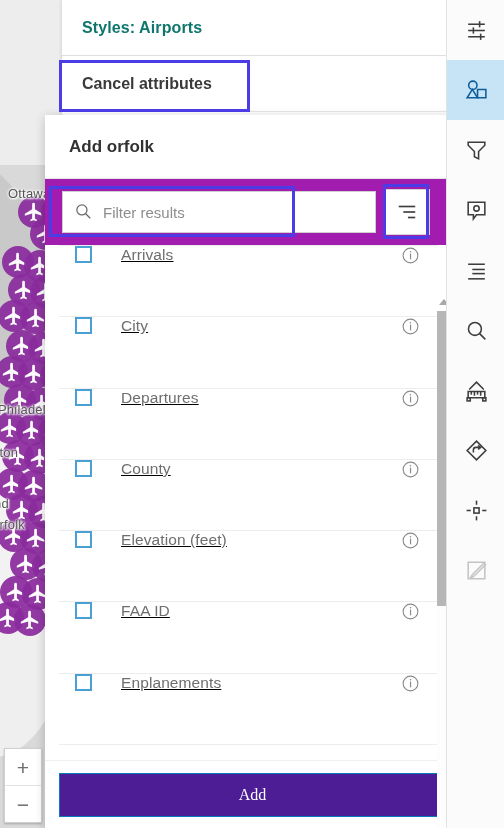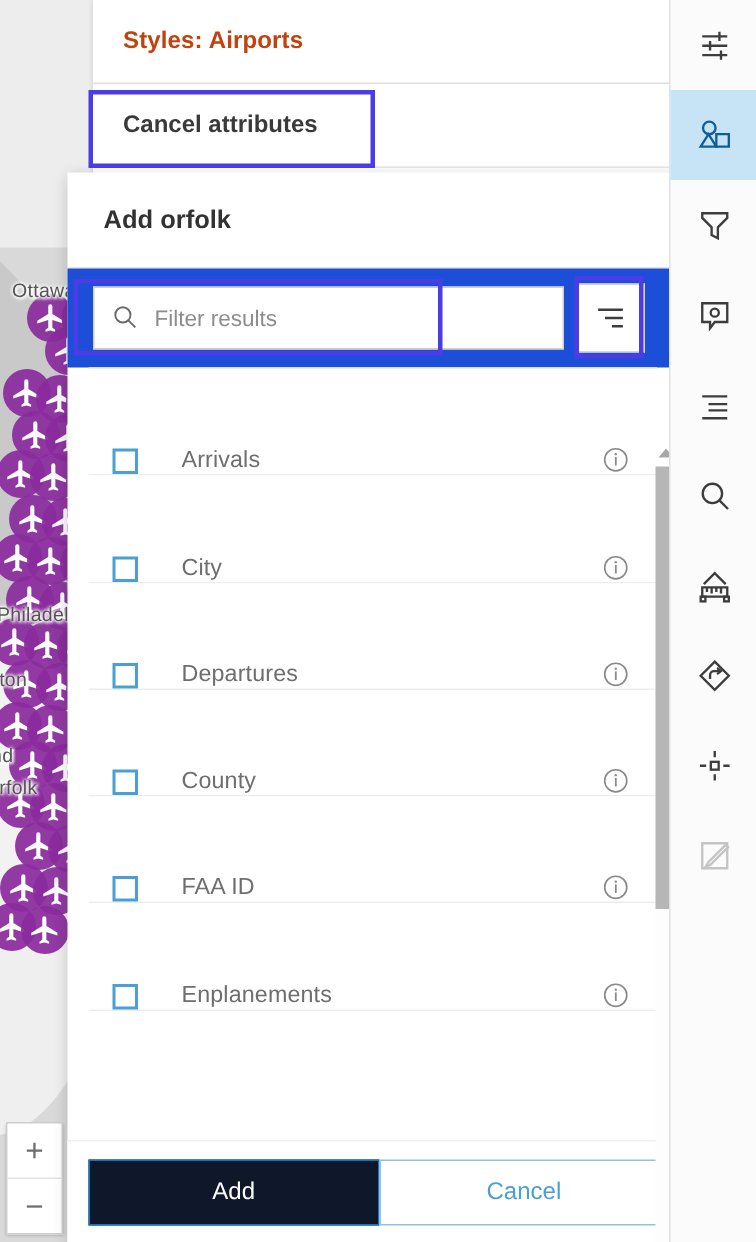--- a/index.html
+++ b/index.html
@@ -66,21 +66,21 @@
     position:absolute;left:62px;top:0;width:442px;height:828px;
     background:#ffffff;
     box-shadow:-1px 0 3px rgba(0,0,0,.10);
     z-index:10;
   }
   #panel-head{
     height:56px;border-bottom:1px solid #e0e0e0;
     display:flex;align-items:center;padding-left:20px;box-sizing:border-box;
   }
   #panel-head .ptitle{
-    font-size:16px;color:#c2410c;font-weight:600;letter-spacing:.1px;
+    font-size:16px;color:#0f766e;font-weight:600;letter-spacing:.1px;
   }
   #attr-row{
     height:56px;border-bottom:1px solid #e8e8e8;
     display:flex;align-items:center;padding-left:20px;box-sizing:border-box;
     position:relative;
   }
   #attr-row .alabel{font-size:16px;color:#3a3a3a;font-weight:600;}
   .hl-box{
     position:absolute;border:3px solid #4b3ce6;box-sizing:border-box;
     pointer-events:none;z-index:60;
@@ -110,21 +110,21 @@
   }
   #dlg-head{
     height:64px;min-height:64px;border-bottom:1px solid #e4e4e4;
     display:flex;align-items:center;padding-left:24px;box-sizing:border-box;
   }
   #dlg-head .dtitle{font-size:17px;color:#323232;font-weight:600;}
 
   #dlg-filterbar{
     height:66px;min-height:66px;display:flex;align-items:center;
     padding:0 8px 0 8px;box-sizing:border-box;position:relative;
-    background:#1d4ed8;
+    background:#a21caf;
     justify-content:flex-end;
   }
   #filter-wrap{
     flex:1;height:42px;margin-left:9px;margin-right:8px;position:relative;
   }
   #filter-input{
     width:100%;height:42px;box-sizing:border-box;
     border:1px solid #cfcfcf;background:#fff;
     padding:0 10px 0 40px;font-size:15px;color:#4a4a4a;
     font-family:"Liberation Sans",sans-serif;outline:none;
@@ -140,23 +140,23 @@
     display:flex;align-items:center;justify-content:center;cursor:pointer;
     box-sizing:border-box;
   }
   #sort-btn svg{width:22px;height:22px;stroke:#3d3d3d;stroke-width:1.8;}
 
   #list-area{
     flex:1;position:relative;overflow:hidden;background:#fff;
     margin:0 22px 0 14px;border-top:1px solid #ececec;
   }
   .field-row{
-    height:71.3px;display:flex;align-items:flex-end;
+    height:71.3px;display:flex;align-items:flex-start;
     border-bottom:1px solid #ededed;box-sizing:border-box;
-    padding:0 18px 0 16px;cursor:pointer;background:#fff;
+    padding:0 18px 0 16px;cursor:pointer;background:#fff;text-decoration:underline;
   }
   .field-row .cbox{
     width:17px;height:17px;border:2px solid #4a9fd4;background:#fff;
     box-sizing:border-box;flex:0 0 auto;cursor:pointer;
   }
   .field-row .flabel{
     flex:1;margin-left:29px;font-size:15.5px;color:#6e6e6e;letter-spacing:.1px;
   }
   .field-row .info{
     width:19px;height:19px;flex:0 0 auto;cursor:pointer;
@@ -188,21 +188,21 @@
   #dlg-footer{
     height:68px;min-height:68px;background:#fff;
     display:flex;align-items:center;padding:0 14px;box-sizing:border-box;
     border-top:1px solid #f0f0f0;
   }
   .btn{
     flex:1;height:44px;display:flex;align-items:center;justify-content:center;
     font-size:16px;cursor:pointer;box-sizing:border-box;
     font-family:"Liberation Sans",sans-serif;
   }
-  #btn-add{background:#0f172a;color:#ffffff;border:1px solid #0b79bf;}
+  #btn-add{background:#4c1d95;color:#ffffff;border:1px solid #0b79bf;font-family:Liberation Serif, serif;}
   #btn-cancel{background:#ffffff;color:#4a9fd4;border:1px solid #8cc4e2;}
 </style>
 </head>
 <body>
 
 <div id="map">
   <div class="topgray"></div>
   <div class="land"></div>
   <div class="water"></div>
   <div class="water2"></div>
@@ -564,20 +564,29 @@
           <span class="cbox"></span>
           <span class="flabel">County</span>
           <span class="info"><svg viewBox="0 0 24 24">
               <circle cx="12" cy="12" r="9.3" fill="none" stroke="#8a8a8a" stroke-width="1.4"></circle>
               <circle cx="12" cy="7.3" r="1" fill="#8a8a8a"></circle>
               <rect x="11.3" y="9.6" width="1.5" height="7.2" fill="#8a8a8a"></rect>
             </svg></span>
         </div>
         <div class="field-row">
           <span class="cbox"></span>
+          <span class="flabel">Elevation (feet)</span>
+          <span class="info"><svg viewBox="0 0 24 24">
+              <circle cx="12" cy="12" r="9.3" fill="none" stroke="#8a8a8a" stroke-width="1.4"></circle>
+              <circle cx="12" cy="7.3" r="1" fill="#8a8a8a"></circle>
+              <rect x="11.3" y="9.6" width="1.5" height="7.2" fill="#8a8a8a"></rect>
+            </svg></span>
+        </div>
+        <div class="field-row">
+          <span class="cbox"></span>
           <span class="flabel">FAA ID</span>
           <span class="info"><svg viewBox="0 0 24 24">
               <circle cx="12" cy="12" r="9.3" fill="none" stroke="#8a8a8a" stroke-width="1.4"></circle>
               <circle cx="12" cy="7.3" r="1" fill="#8a8a8a"></circle>
               <rect x="11.3" y="9.6" width="1.5" height="7.2" fill="#8a8a8a"></rect>
             </svg></span>
         </div>
         <div class="field-row">
           <span class="cbox"></span>
           <span class="flabel">Enplanements</span>
@@ -594,18 +603,17 @@
     <div id="sb-up">
         <div class="tri"></div>
       </div>
     <div id="sb-track"></div>
     <div id="sb-thumb"></div>
 
   </div>
 
   <div id="dlg-footer">
     <div class="btn" id="btn-add">Add</div>
-    <div class="btn" id="btn-cancel">Cancel</div>
   </div>
 </div>
 
 <div class="hl-box" style="left:49px;top:186px;width:246px;height:51px;"></div>
 <div class="hl-box" style="left:383px;top:184px;width:46px;height:55px;"></div>
 
 </body></html>

